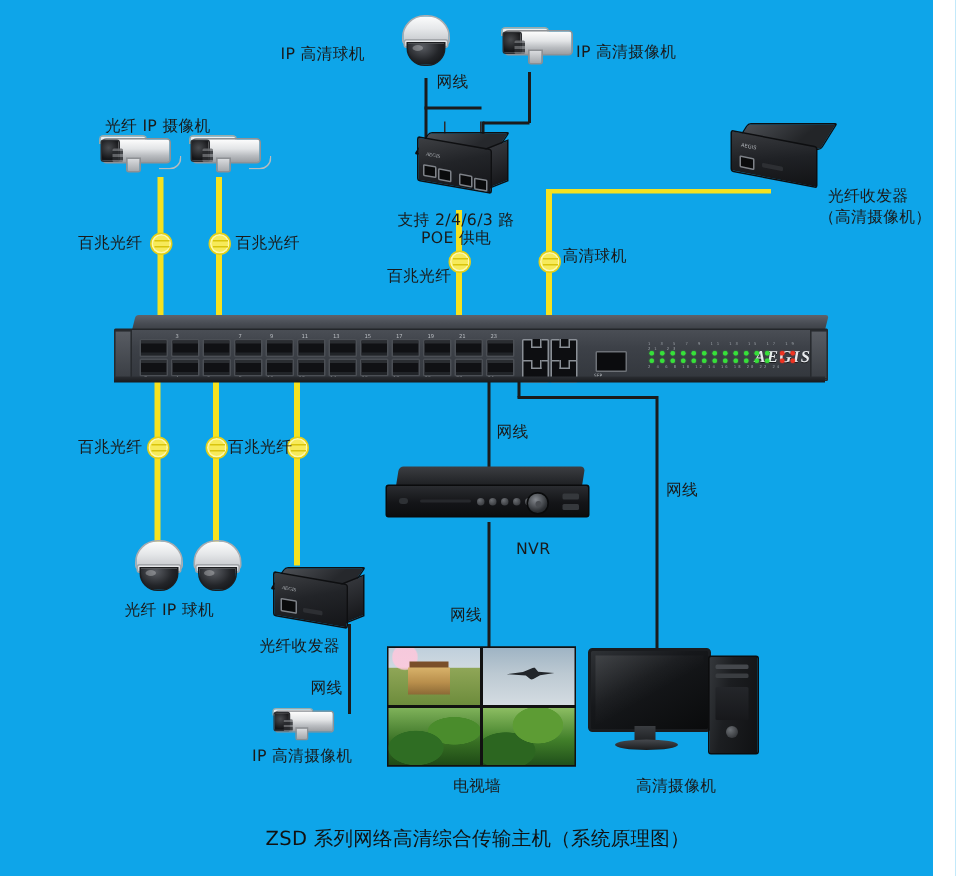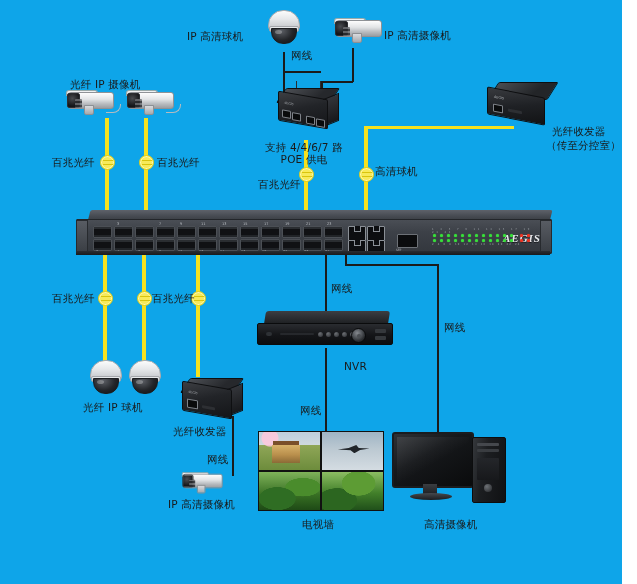--- a/index.html
+++ b/index.html
@@ -360,36 +360,36 @@
     <div class="lid"></div>
     <div class="side"></div>
     <div class="face">
       <div class="logo" style="left:5px;top:8px;">AEGIS</div>
       <div class="p" style="left:3px;top:17px;"></div>
       <div class="p" style="left:13px;top:18px;"></div>
       <div class="p" style="left:27px;top:19px;"></div>
       <div class="p" style="left:37px;top:20px;"></div>
     </div>
   </div>
-  <div class="lbl c" style="left:252px;top:140px;width:104px;">支持 4/4/6/7 路</div>
+  <div class="lbl c" style="left:252px;top:140px;width:104px;">支持 2/4/6/3 路</div>
   <div class="lbl c" style="left:252px;top:152px;width:104px;">POE 供电</div>
   <div class="lbl" style="left:258px;top:177px;">百兆光纤</div>
 
   <div class="lbl" style="left:375px;top:164px;">高清球机</div>
 
   <div class="conv2" style="left:487px;top:82px;">
     <div class="lid"></div>
     <div class="face">
       <div class="logo" style="left:6px;top:6px;position:absolute;font-size:3.4px;color:#b0b4b9;font-style:italic;">AEGIS</div>
       <div class="p" style="position:absolute;left:5px;top:15px;width:8px;height:6px;background:#0a0b0c;border:1px solid #7e8288;border-radius:1px;"></div>
       <div style="position:absolute;left:20px;top:17px;width:14px;height:3px;background:#2d2f33;border-radius:1px;"></div>
     </div>
   </div>
   <div class="lbl" style="left:552px;top:124px;">光纤收发器</div>
-  <div class="lbl" style="left:546px;top:138px;">（传至分控室）</div>
+  <div class="lbl" style="left:546px;top:138px;">（高清摄像机）</div>
 
   <div class="lbl" style="left:70px;top:77px;">光纤 IP 摄像机</div>
   <div class="bullet" style="left:62px;top:90px;">
     <div class="hood"></div>
     <div class="barrel"></div>
     <div class="lens">
         <div class="ir"></div>
       </div>
     <div class="mount"></div>
     <div class="tail"></div>
@@ -590,14 +590,15 @@
     <div class="base"></div>
     <div class="tower">
       <div class="bayA"></div>
       <div class="bayB"></div>
       <div class="strip"></div>
       <div class="pbtn"></div>
     </div>
   </div>
   <div class="lbl" style="left:424px;top:517px;">高清摄像机</div>
 
+  <div class="lbl c" style="left:0px;top:551px;width:637px;font-size:13px;color:#111;">ZSD 系列网络高清综合传输主机（系统原理图）</div>
 
 </div>
 
 </body></html>

